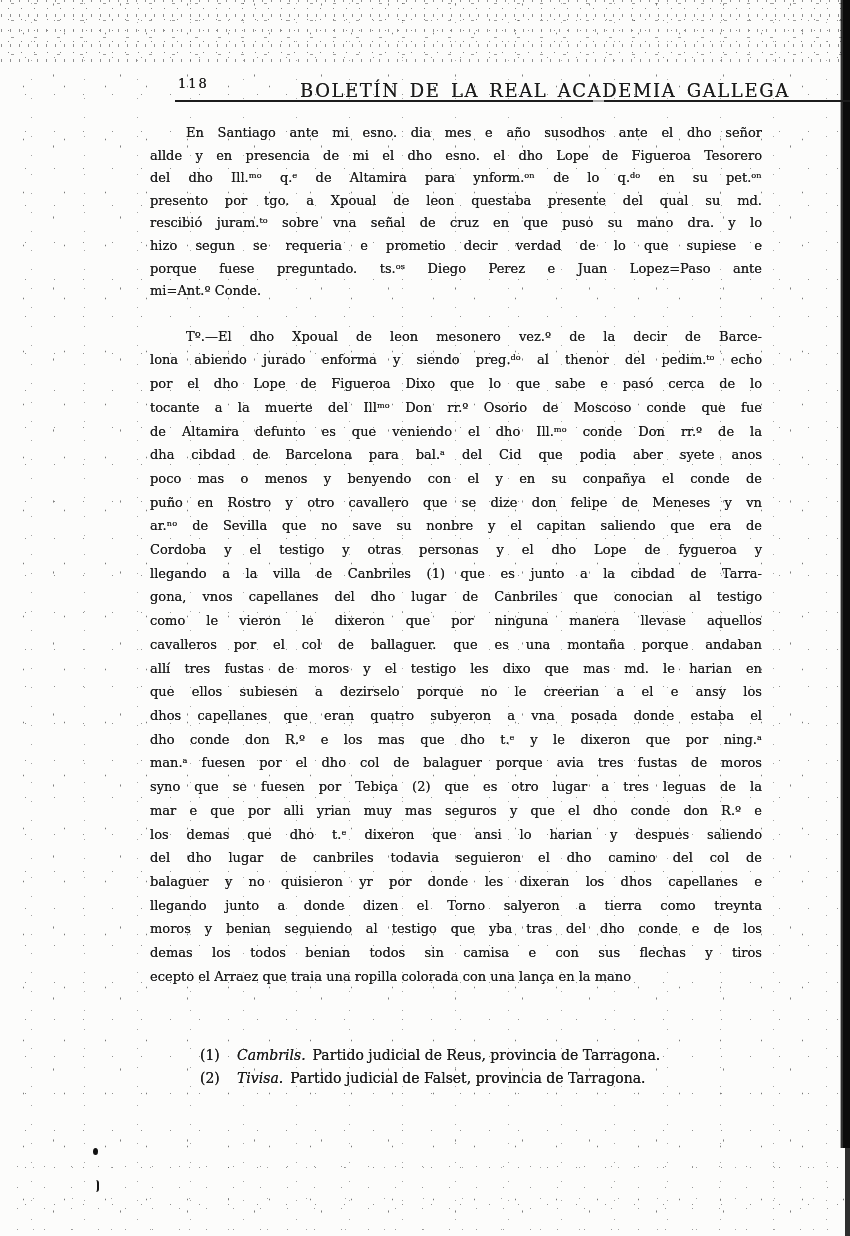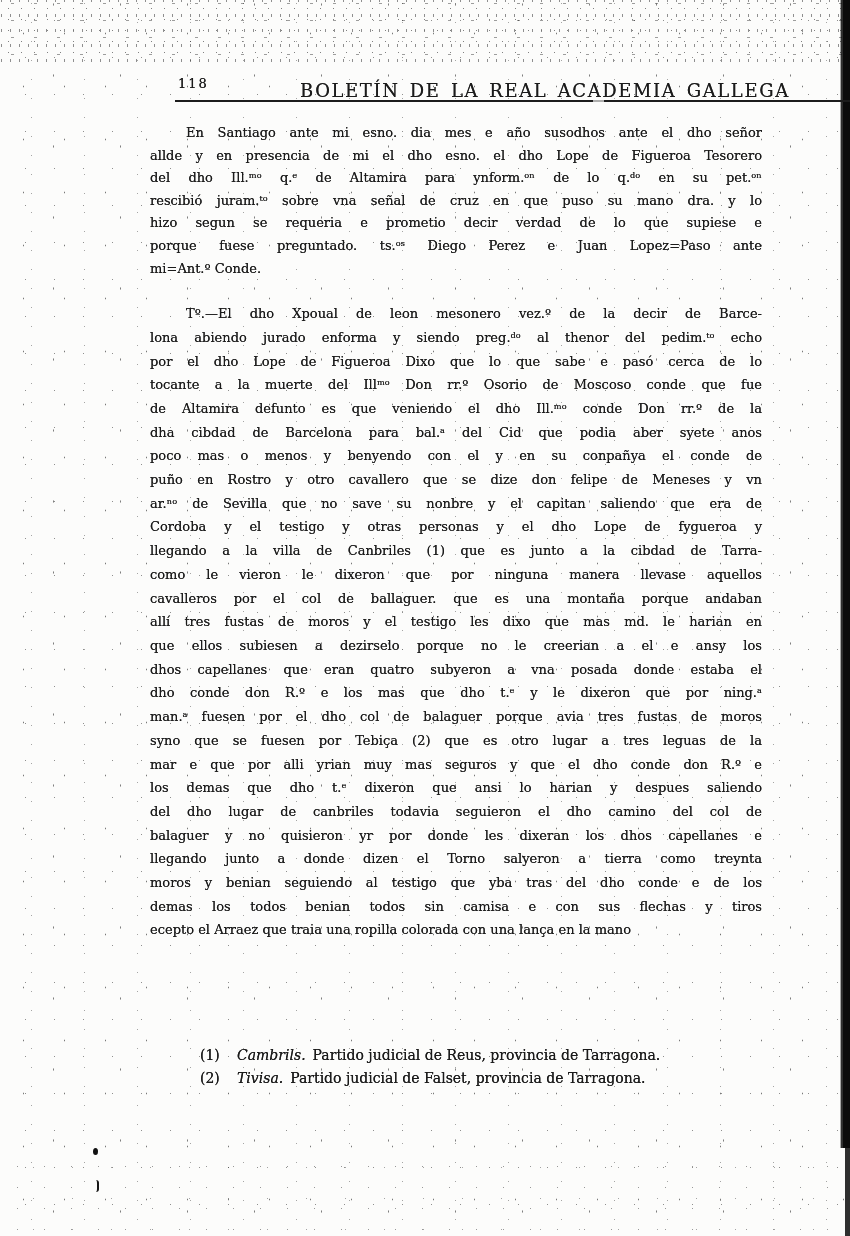--- a/index.html
+++ b/index.html
@@ -124,38 +124,40 @@
 <div class="page-number">118</div>
 <div class="journal-title">BOLETÍN DE LA REAL ACADEMIA GALLEGA</div>
 <div class="header-rule"></div>
 
 <div class="text-block">
 
   <div class="para para-1">
     <div class="line indent">En Santiago ante mi esno. dia mes e año susodhos ante el dho señor</div>
     <div class="line">allde y en presencia de mi el dho esno. el dho Lope de Figueroa Tesorero</div>
     <div class="line">del dho Ill.ᵐᵒ q.ᵉ de Altamira para ynform.ᵒⁿ de lo q.ᵈᵒ en su pet.ᵒⁿ</div>
+    <div class="line">presento por tgo. a Xpoual de leon questaba presente del qual su md.</div>
     <div class="line">rescibió juram.ᵗᵒ sobre vna señal de cruz en que puso su mano dra. y lo</div>
     <div class="line">hizo segun se requeria e prometio decir verdad de lo que supiese e</div>
     <div class="line">porque fuese preguntado. ts.ᵒˢ Diego Perez e Juan Lopez=Paso ante</div>
     <div class="line last">mi=Ant.º Conde.</div>
   </div>
 
   <div class="para para-2">
     <div class="line indent">Tº.—El dho Xpoual de leon mesonero vez.º de la decir de Barce-</div>
     <div class="line">lona abiendo jurado enforma y siendo preg.ᵈᵒ al thenor del pedim.ᵗᵒ echo</div>
     <div class="line">por el dho Lope de Figueroa Dixo que lo que sabe e pasó cerca de lo</div>
     <div class="line">tocante a la muerte del Illᵐᵒ Don rr.º Osorio de Moscoso conde que fue</div>
     <div class="line">de Altamira defunto es que veniendo el dho Ill.ᵐᵒ conde Don rr.º de la</div>
     <div class="line">dha cibdad de Barcelona para bal.ᵃ del Cid que podia aber syete anos</div>
     <div class="line">poco mas o menos y benyendo con el y en su conpañya el conde de</div>
     <div class="line">puño en Rostro y otro cavallero que se dize don felipe de Meneses y vn</div>
     <div class="line">ar.ⁿᵒ de Sevilla que no save su nonbre y el capitan saliendo que era de</div>
     <div class="line">Cordoba y el testigo y otras personas y el dho Lope de fygueroa y</div>
     <div class="line">llegando a la villa de Canbriles (1) que es junto a la cibdad de Tarra-</div>
+    <div class="line">gona, vnos capellanes del dho lugar de Canbriles que conocian al testigo</div>
     <div class="line">como le vieron le dixeron que por ninguna manera llevase aquellos</div>
     <div class="line">cavalleros por el col de ballaguer. que es una montaña porque andaban</div>
     <div class="line">allí tres fustas de moros y el testigo les dixo que mas md. le harian en</div>
     <div class="line">que ellos subiesen a dezirselo porque no le creerian a el e ansy los</div>
     <div class="line">dhos capellanes que eran quatro subyeron a vna posada donde estaba el</div>
     <div class="line">dho conde don R.º e los mas que dho t.ᵉ y le dixeron que por ning.ᵃ</div>
     <div class="line">man.ᵃ fuesen por el dho col de balaguer porque avia tres fustas de moros</div>
     <div class="line">syno que se fuesen por Tebiça (2) que es otro lugar a tres leguas de la</div>
     <div class="line">mar e que por alli yrian muy mas seguros y que el dho conde don R.º e</div>
     <div class="line">los demas que dho t.ᵉ dixeron que ansi lo harian y despues saliendo</div>

